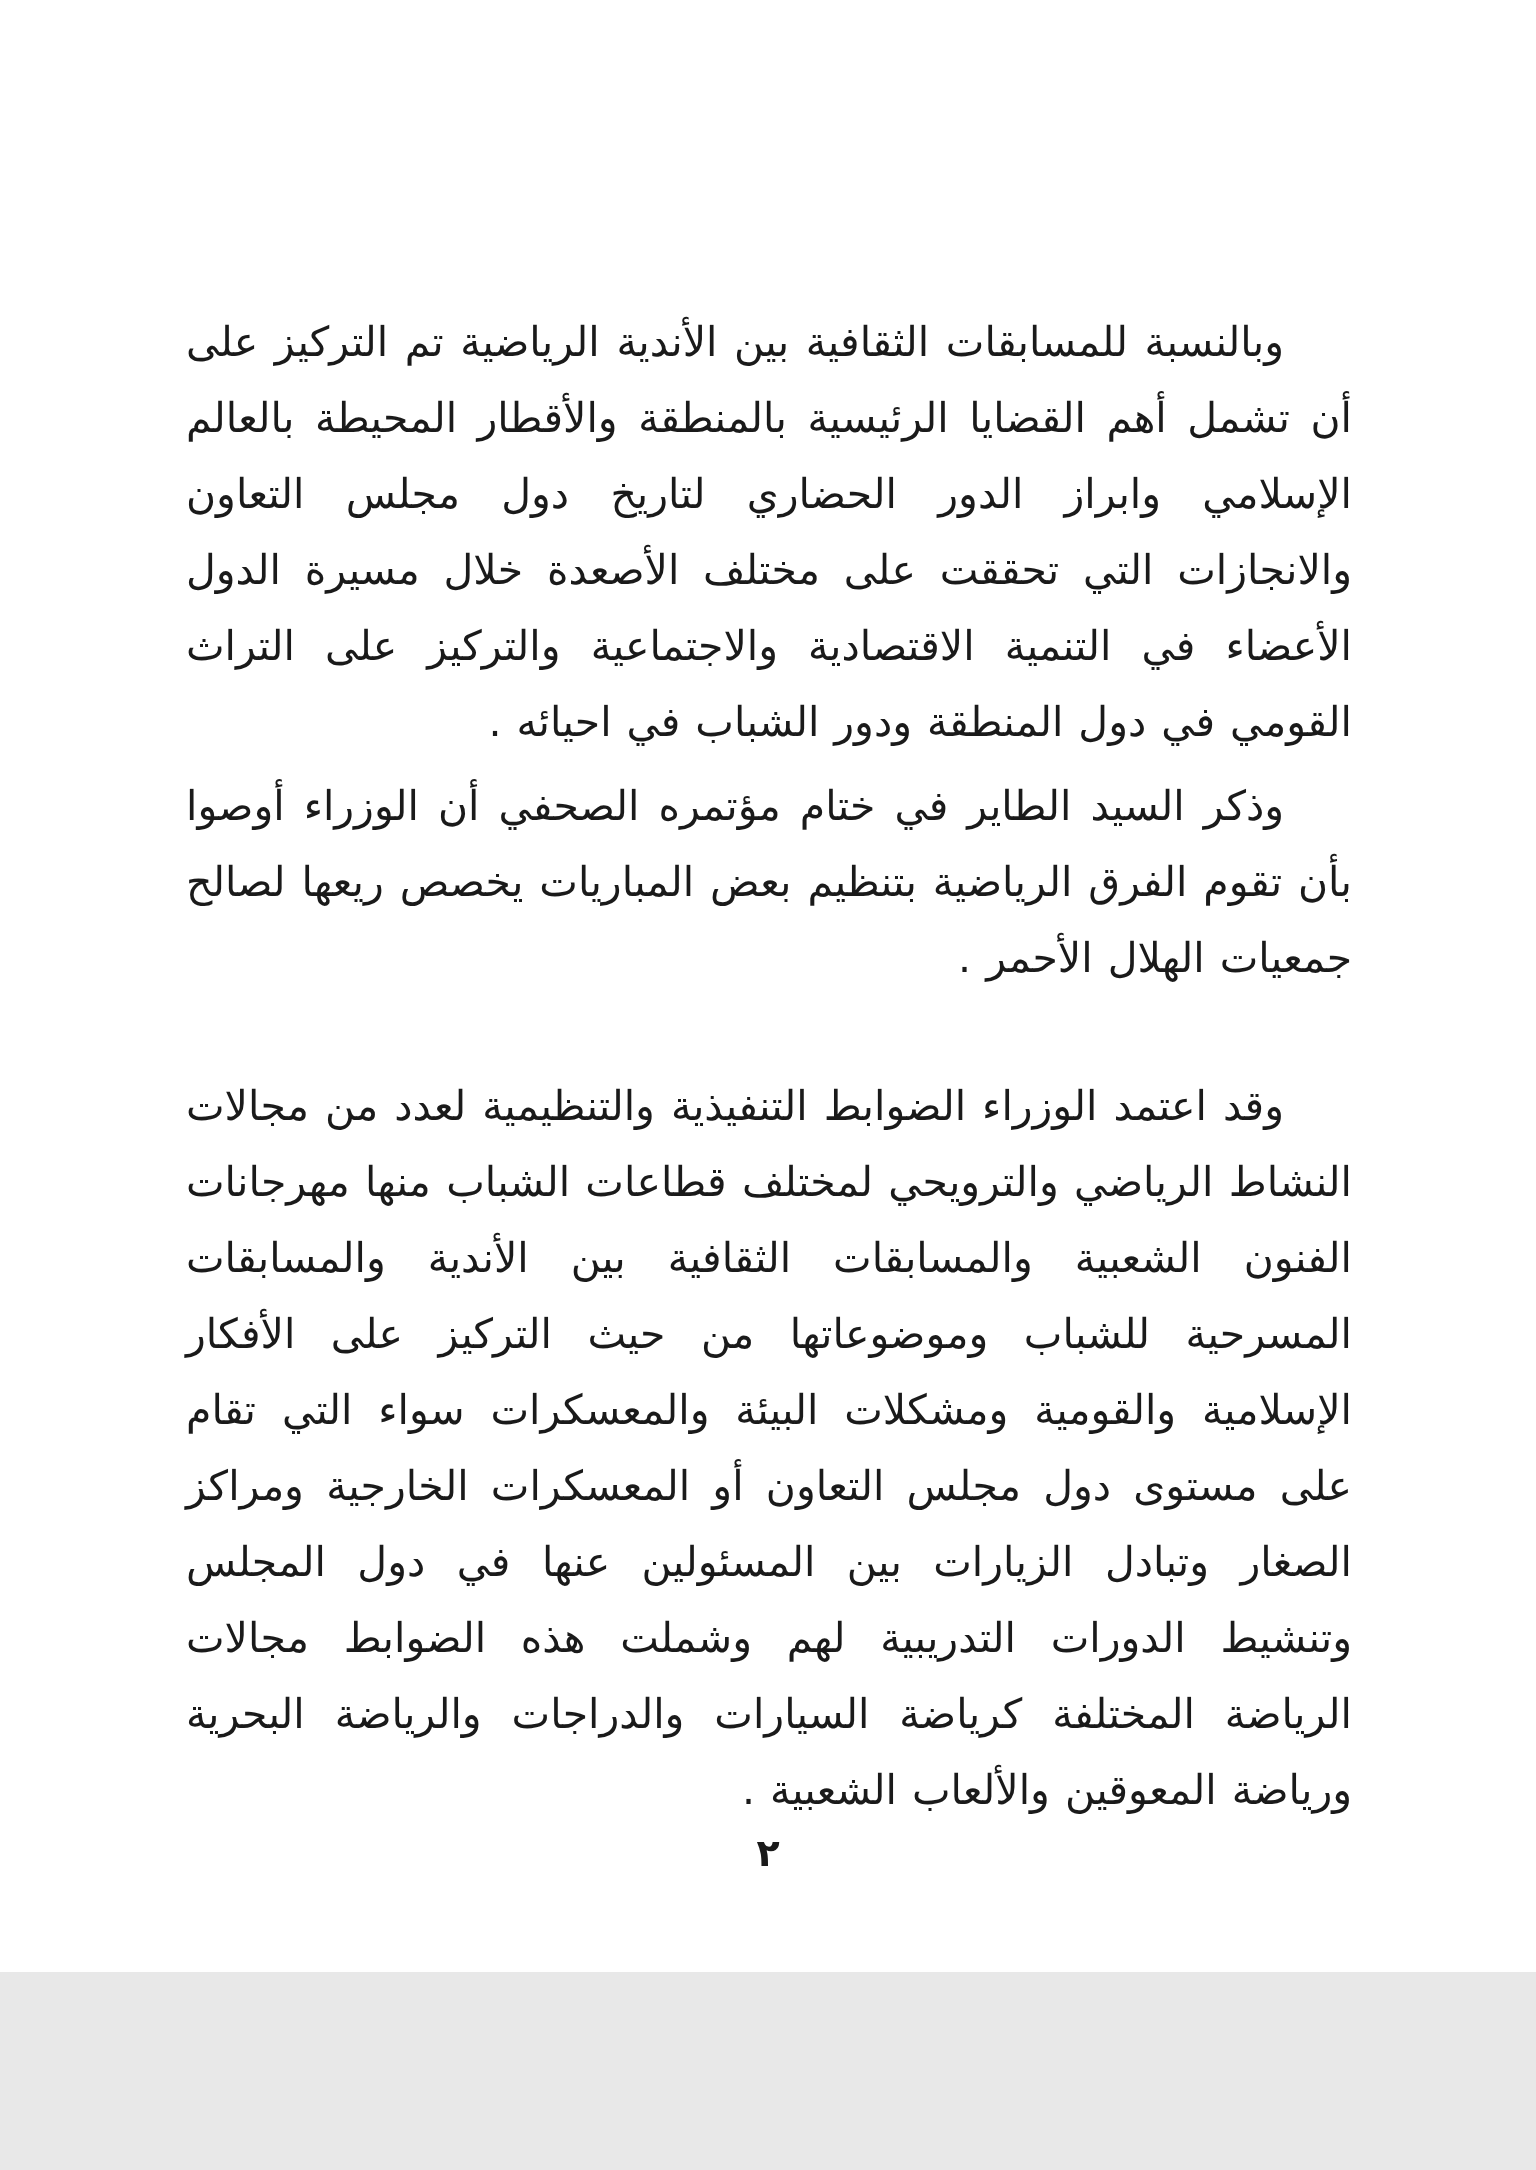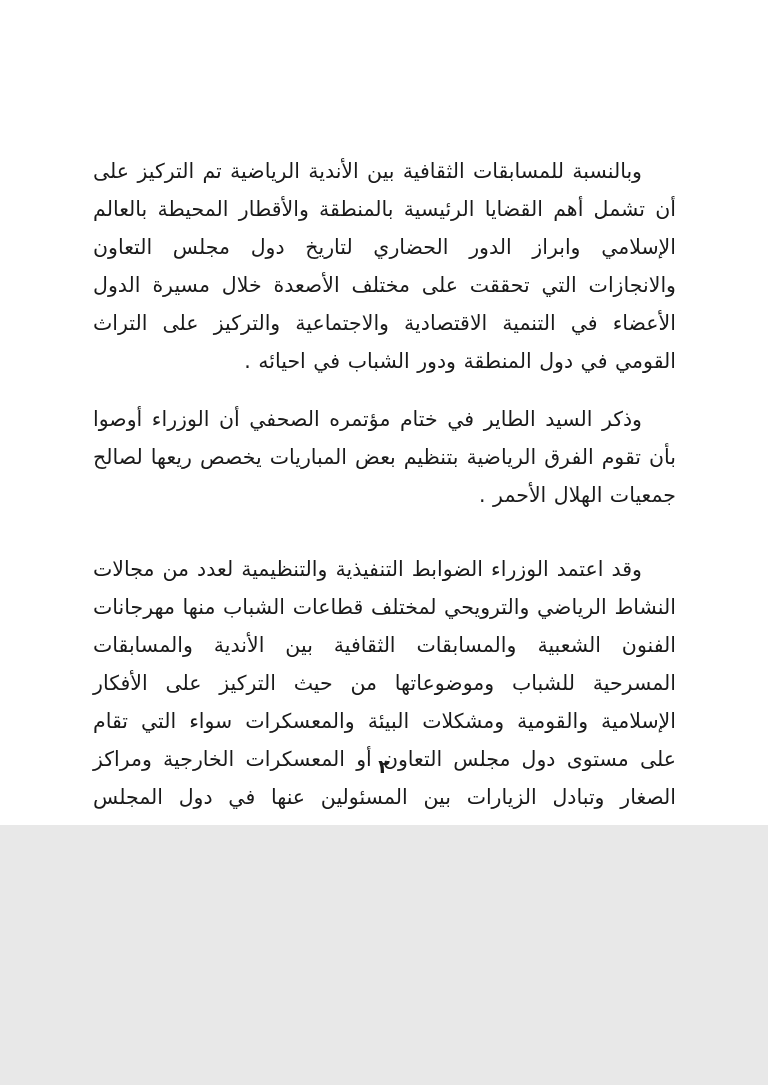--- a/index.html
+++ b/index.html
@@ -4,21 +4,21 @@
   <style>
     html, body {
       margin: 0;
       padding: 0;
       background: #e8e8e8;
       font-family: "DejaVu Sans", sans-serif;
     }
     .page {
       position: relative;
       width: 768px;
-      height: 825px;
+      height: 986px;
       margin: 0 auto;
       background: #ffffff;
       overflow: hidden;
       box-shadow: 0 0 4px rgba(0,0,0,0.15);
     }
     .text-block {
       position: absolute;
       top: 152px;
       right: 92px;
       left: 93px;
@@ -28,21 +28,21 @@
       font-size: 20.5px;
       line-height: 38px;
       font-family: "DejaVu Sans", sans-serif;
     }
     .para {
       margin: 0 0 0 0;
       text-indent: 34px;
       word-spacing: 1px;
     }
     .para + .para {
-      margin-top: 20px;
+      margin-top: 4px;
     }
     .para.para-gap {
       margin-top: 36px;
     }
     .page-number {
       position: absolute;
       bottom: 48px;
       left: 0;
       right: 0;
       text-align: center;

